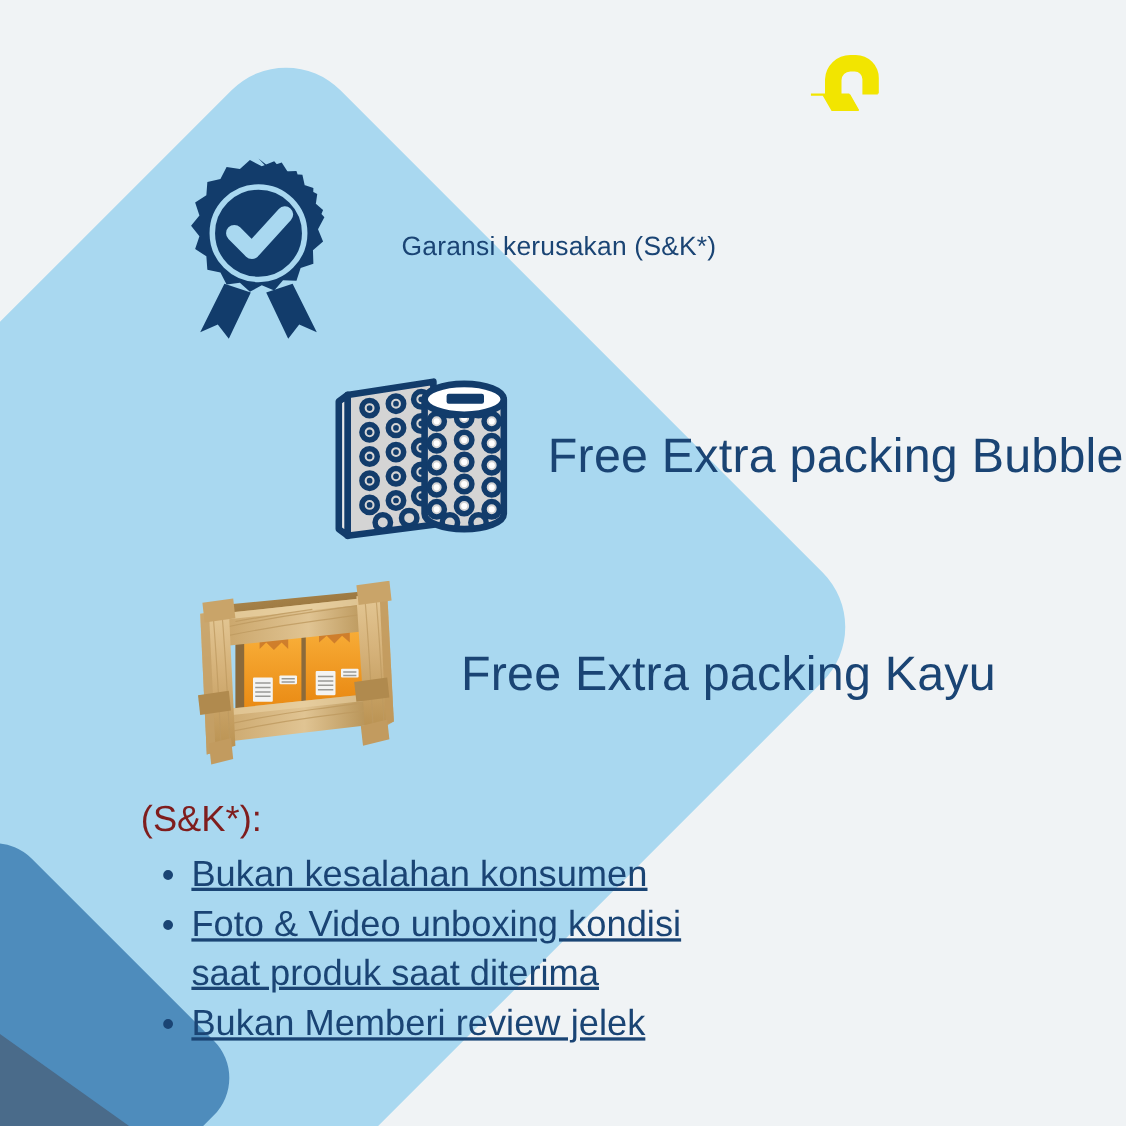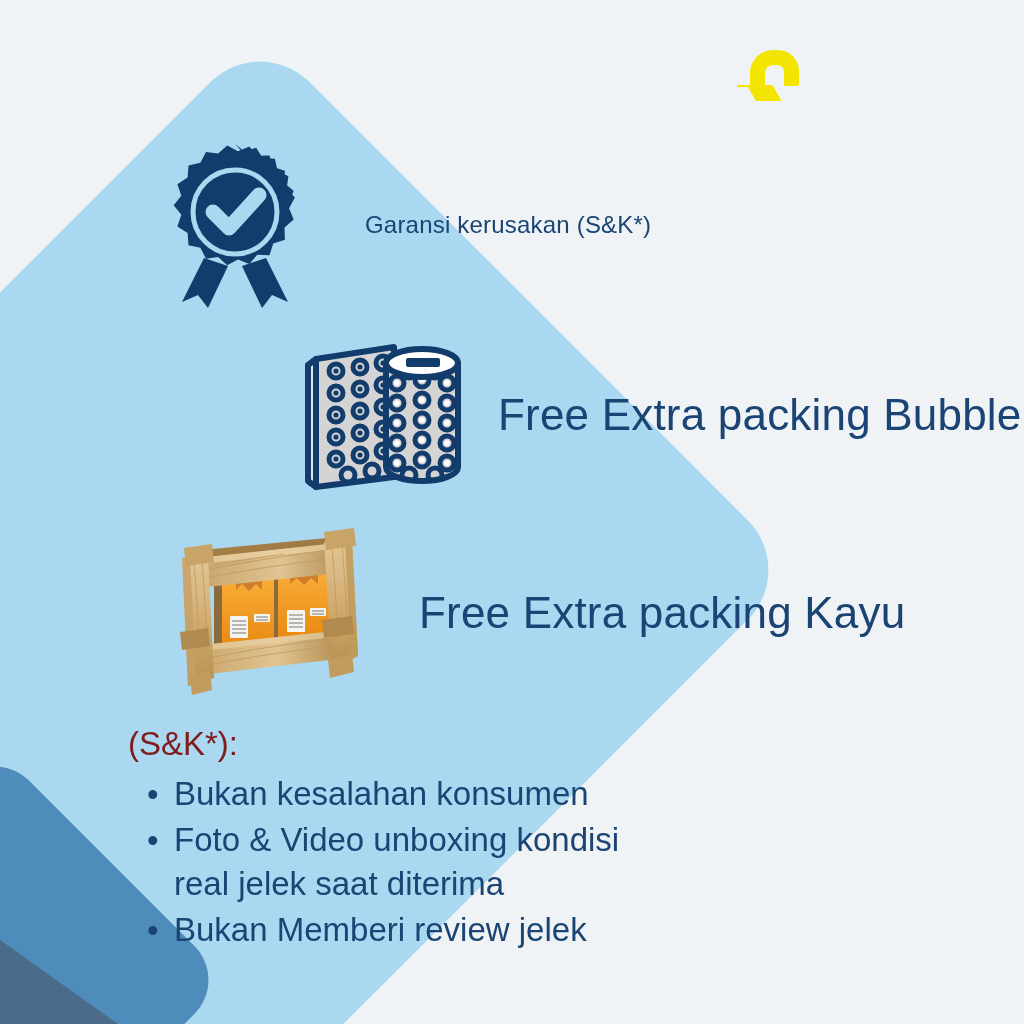--- a/index.html
+++ b/index.html
@@ -105,20 +105,21 @@
   }
   #terms-list li .bullet {
     position: absolute;
     left: -27px;
     top: 0.04em;
     font-size: 33px;
     line-height: 1.33;
   }
   #terms-list li .wrap-line {
     display: block;
+    text-decoration: underline;
   }
 
   
 </style>
 </head>
 <body>
 
 <div id="poster">
 
   <svg class="bg-layer" viewBox="0 0 1024 1024" aria-hidden="true">
@@ -354,21 +355,21 @@
   <div id="terms">
     <div id="terms-title">(S&amp;K*):</div>
     <ul id="terms-list">
       <li>
         <span class="bullet">•</span>
         <span class="wrap-line">Bukan kesalahan konsumen</span>
       </li>
       <li>
         <span class="bullet">•</span>
         <span class="wrap-line">Foto &amp; Video unboxing kondisi</span>
-        <span class="wrap-line">real jelek saat diterima</span>
+        <span class="wrap-line">saat produk saat diterima</span>
       </li>
       <li>
         <span class="bullet">•</span>
         <span class="wrap-line">Bukan Memberi review jelek</span>
       </li>
     </ul>
   </div>
 
 </div>
 

